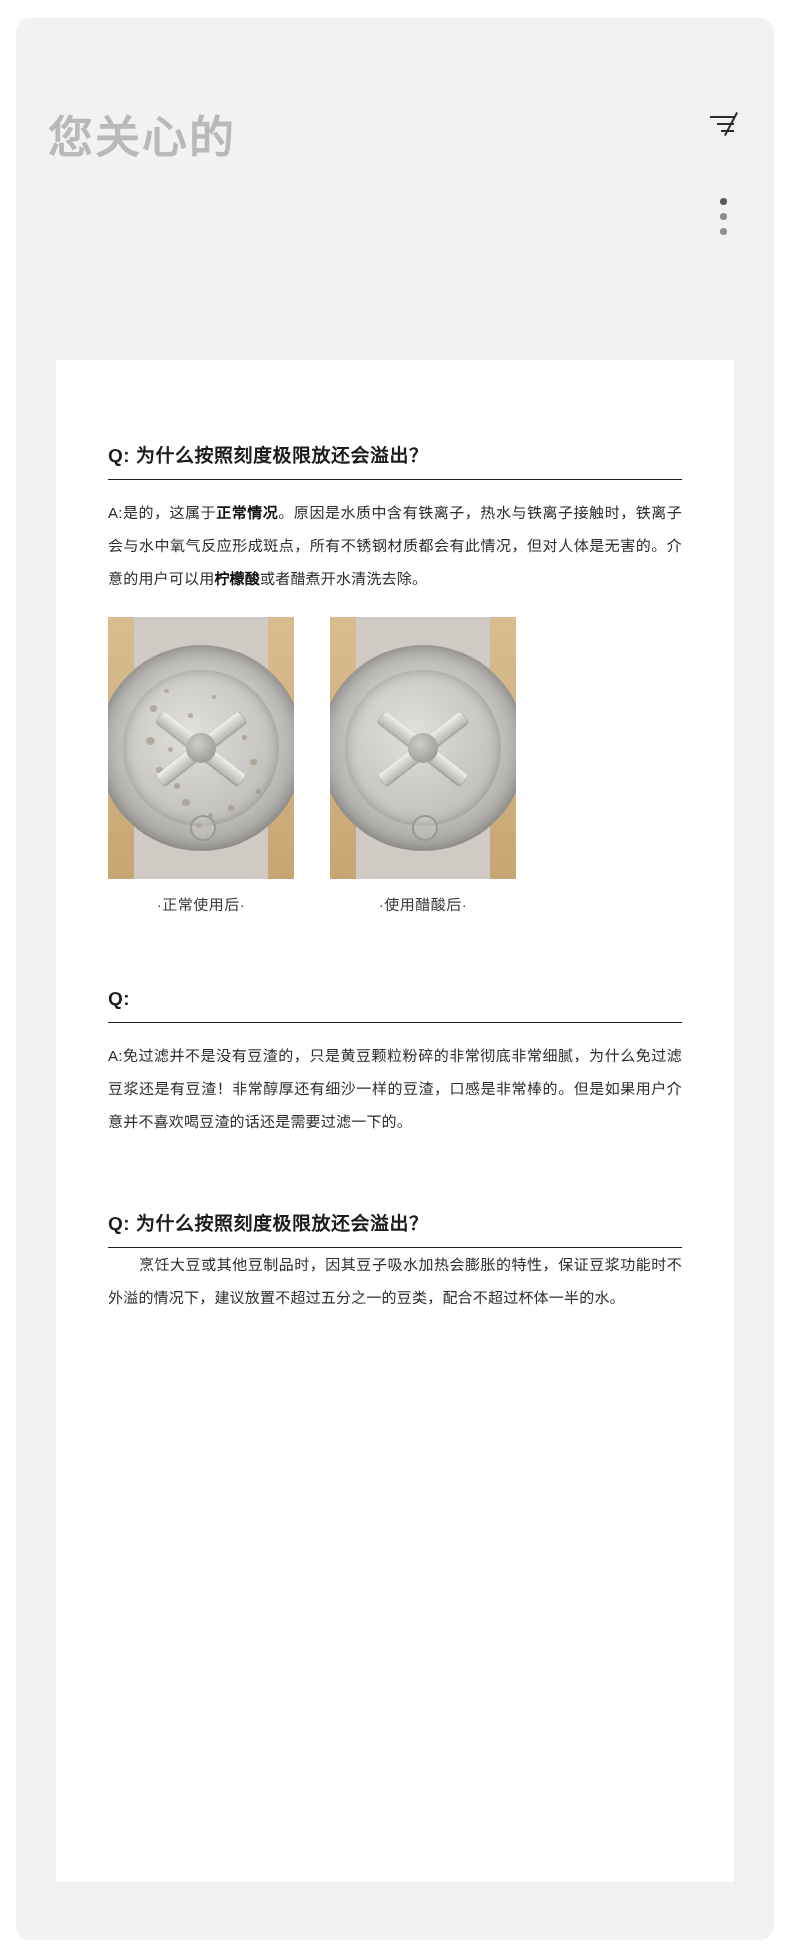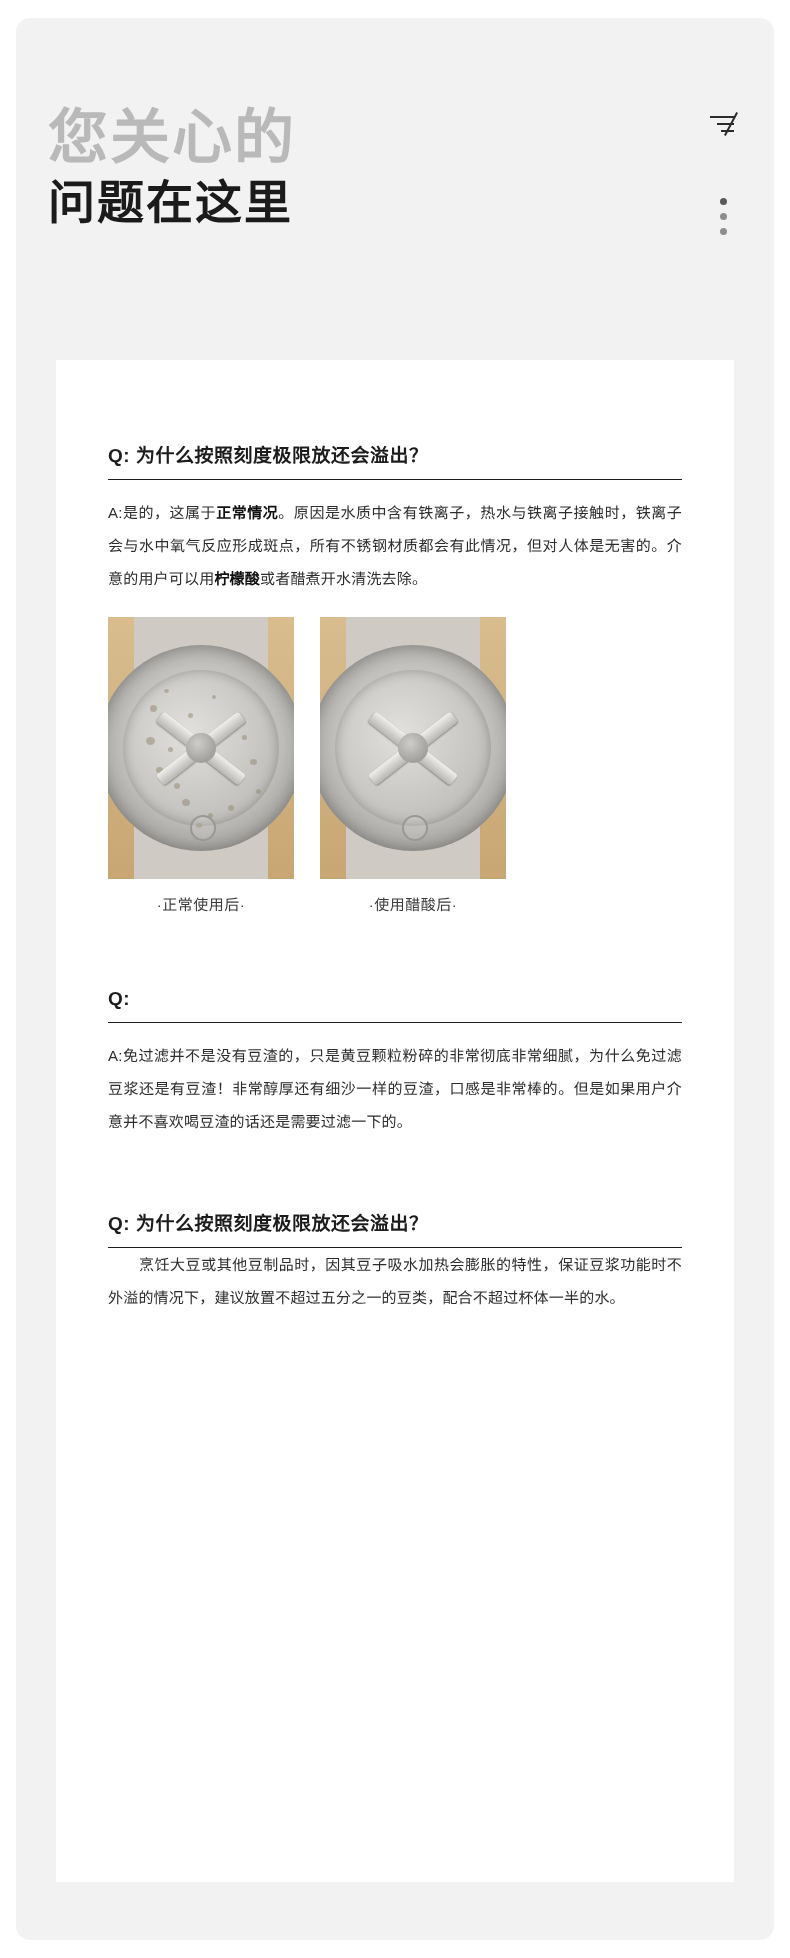--- a/index.html
+++ b/index.html
@@ -28,21 +28,21 @@
     border-radius: 14px;
   }
   
   .header {
     position: absolute;
     left: 48px;
     top: 110px;
     width: 640px;
   }
   .title-line1 {
-    font-size: 60px;
+    font-size: 45px;
     line-height: 56px;
     font-weight: bold;
     color: #b9b9b9;
     letter-spacing: 2px;
   }
   .title-line2 {
     font-size: 47px;
     line-height: 58px;
     font-weight: bold;
     color: #1b1b1b;
@@ -130,21 +130,21 @@
     line-height: 33px;
     color: #2d2d2d;
     letter-spacing: 0.2px;
     text-align: justify;
   }
   .a-text b { color: #111111; font-weight: bold; }
 
   
   .img-row {
     display: flex;
-    gap: 26px;
+    gap: 36px;
     margin-top: 22px;
     align-items: center;
   }
   .img-col { width: 186px; }
   .photo {
     position: relative;
     width: 186px;
     height: 262px;
     overflow: hidden;
     background: #cfcbc4;
@@ -237,21 +237,20 @@
   .gap-2 { height: 70px; }
 </style>
 </head>
 <body>
 
 <div class="page">
   <div class="panel"></div>
 
   <div class="header">
     <div class="title-line1">您关心的</div>
-    <div class="title-line2">问题在这里</div>
   </div>
 
   <div class="menu-icon">
     <span class="bar b1"></span>
     <span class="bar b2"></span>
     <span class="bar b3"></span>
     <span class="slash"></span>
   </div>
 
   <div class="dots-icon">

